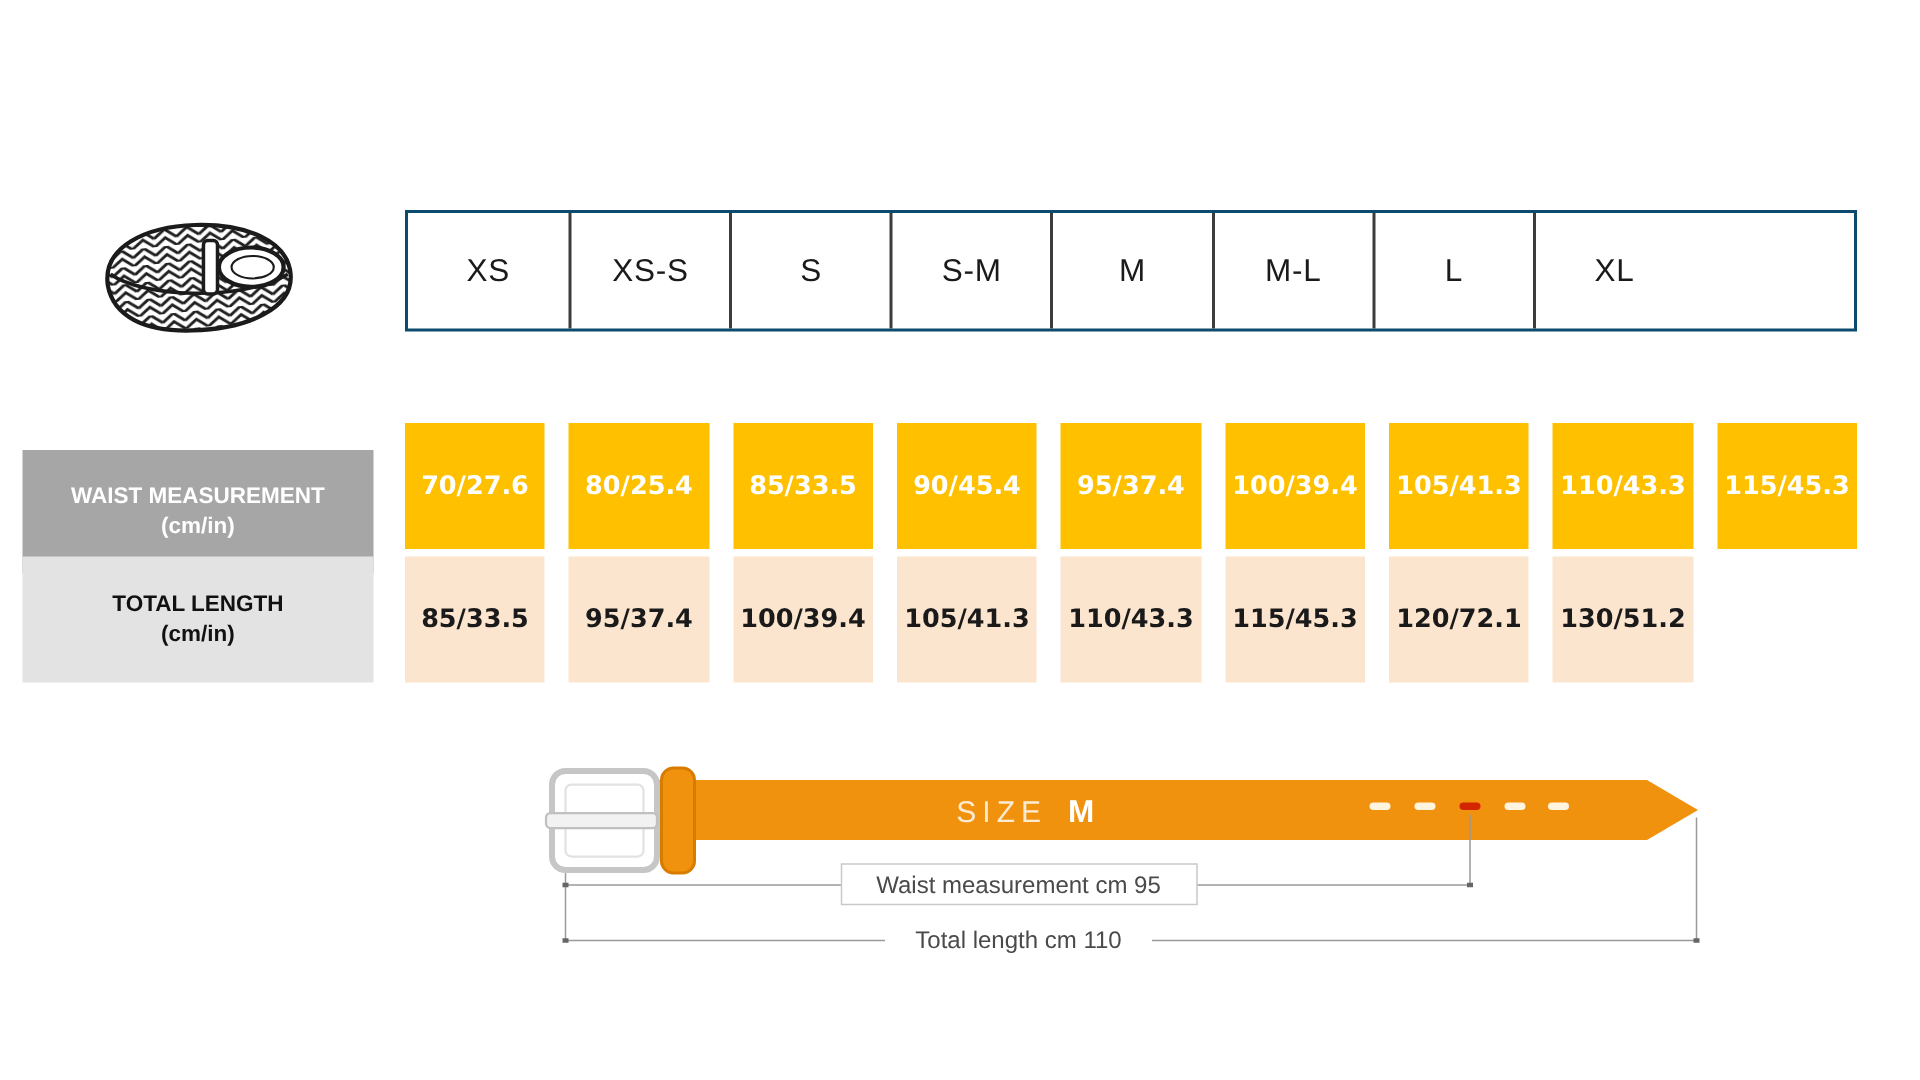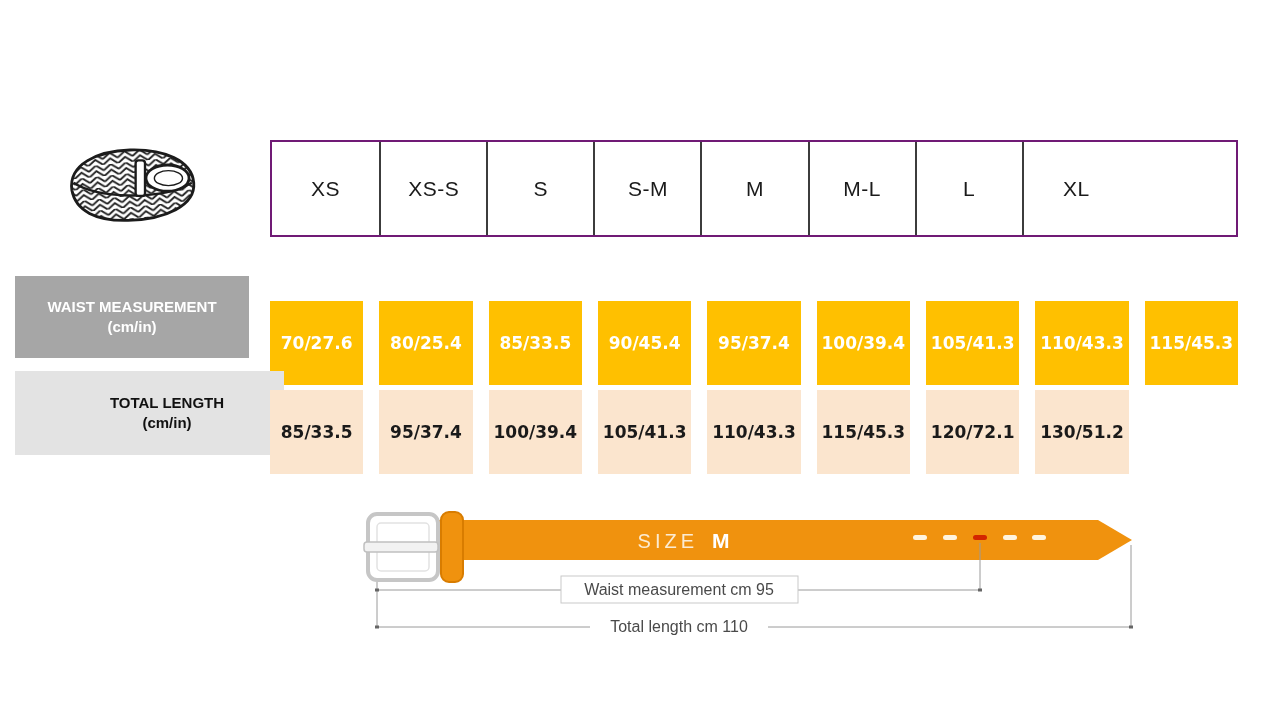--- a/index.html
+++ b/index.html
@@ -2,41 +2,41 @@
 <html><head>
 <meta charset="utf-8">
 <style>
   html,body{margin:0;padding:0;background:#ffffff;}
   #stage{
     position:relative;width:1280px;height:720px;background:#ffffff;overflow:hidden;
     font-family:"Liberation Sans",sans-serif;
   }
   
   .size-header{
-    position:absolute;left:270px;top:140px;width:968px;height:97px;
+    position:absolute;left:270px;top:140px;width:968px;height:81px;
     display:grid;grid-template-columns:repeat(9,1fr);
-    border:2px solid #701a75;box-sizing:border-box;background:#fff;
+    border:2px solid #0c4a6e;box-sizing:border-box;background:#fff;
   }
   .size-header .cell{
     display:flex;align-items:center;justify-content:center;
     border-left:2px solid #3c3c3c;font-size:21px;color:#1a1a1a;letter-spacing:.5px;
   }
   .size-header .cell:first-child{border-left:none;}
   
   .row-label{
     position:absolute;left:15px;width:234px;
     display:flex;flex-direction:column;align-items:center;justify-content:center;
     font-weight:bold;font-size:15px;line-height:20px;text-align:center;
   }
-  .row-label.waist{top:276px;height:82px;background:#a6a6a6;color:#ffffff;}
-  .row-label.length{top:371px;height:84px;background:#e3e3e3;color:#111111;padding-left:35px;}
+  .row-label.waist{top:300px;height:82px;background:#a6a6a6;color:#ffffff;}
+  .row-label.length{top:371px;height:84px;background:#e3e3e3;color:#111111;}
   
   .data-row{
     position:absolute;left:270px;width:968px;height:84px;
-    display:grid;grid-template-columns:repeat(9,1fr);gap:16px;margin-top:19px;
+    display:grid;grid-template-columns:repeat(9,1fr);gap:16px;
   }
   .data-row.waist{top:282px;}
   .data-row.length{top:371px;}
   .data-row .cell{
     display:flex;align-items:center;justify-content:center;
     font-family:"DejaVu Sans",sans-serif;font-weight:bold;font-size:17px;
   }
   .data-row.waist .cell{background:#ffc000;color:#ffffff;}
   .data-row.length .cell{background:#fbe5ce;color:#1a1a1a;}
   

